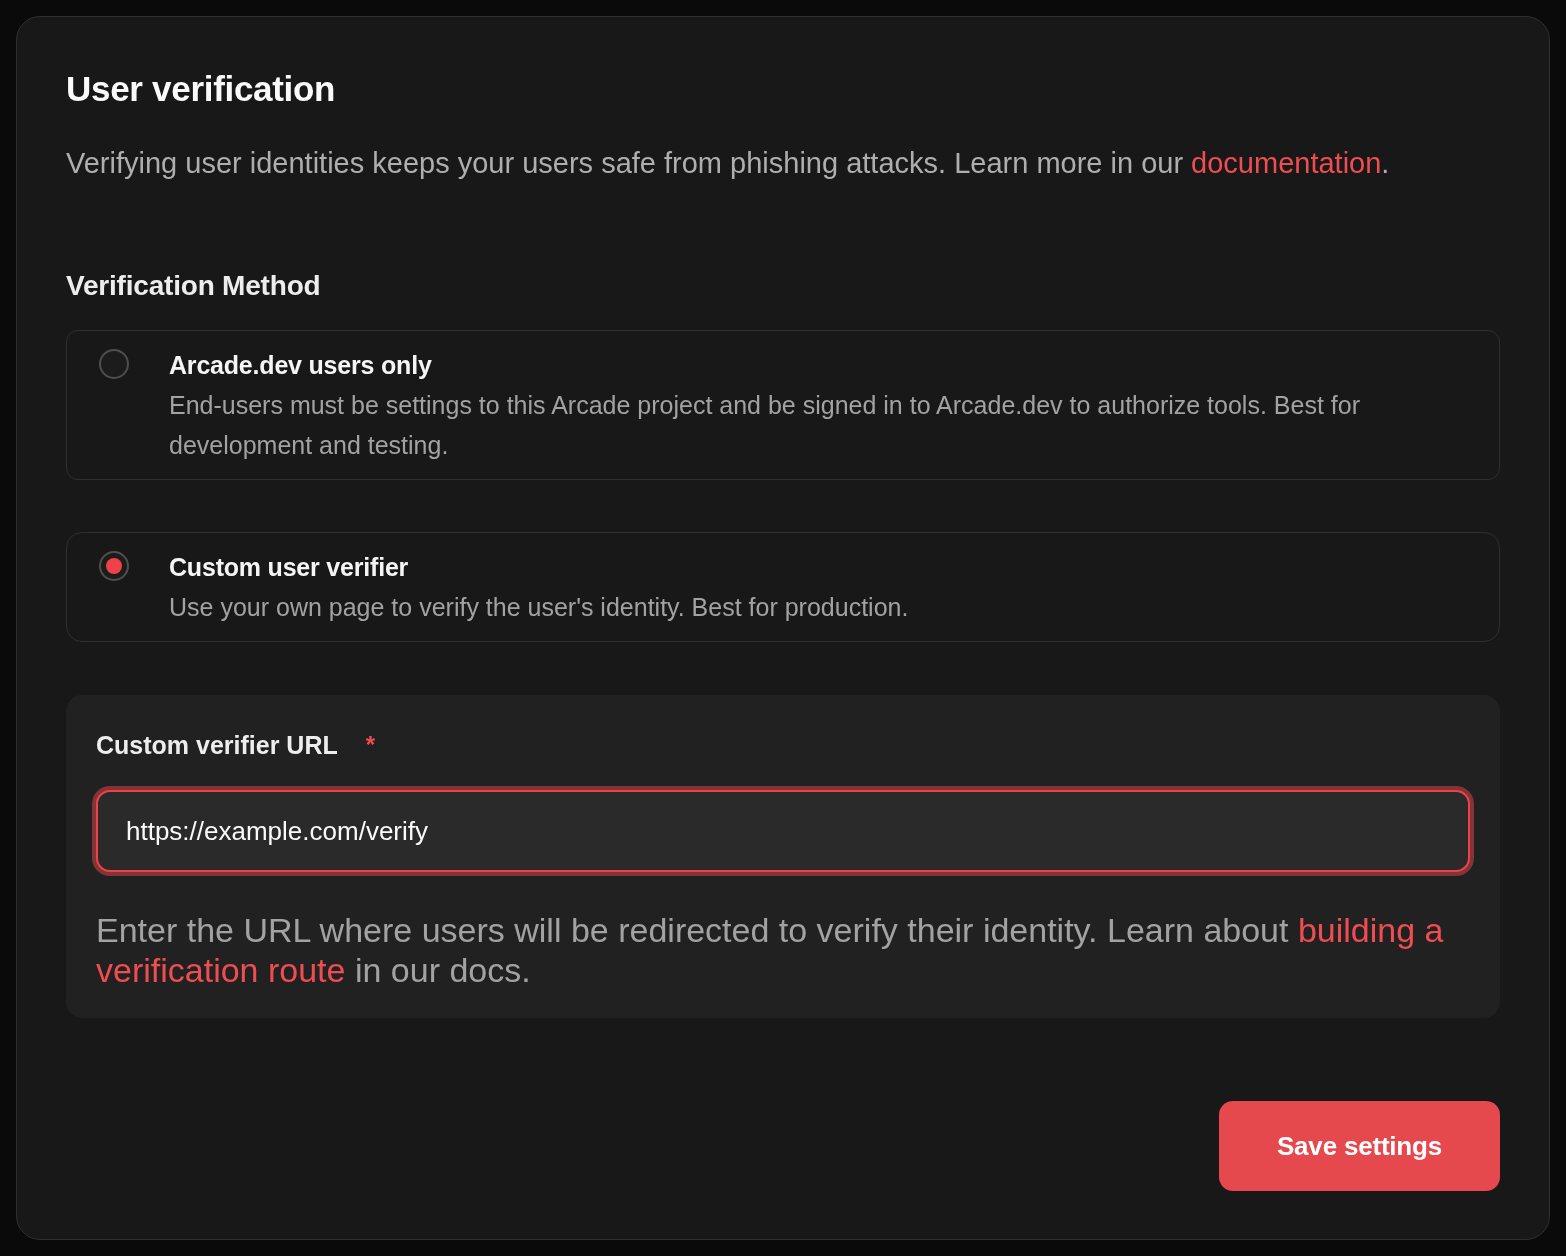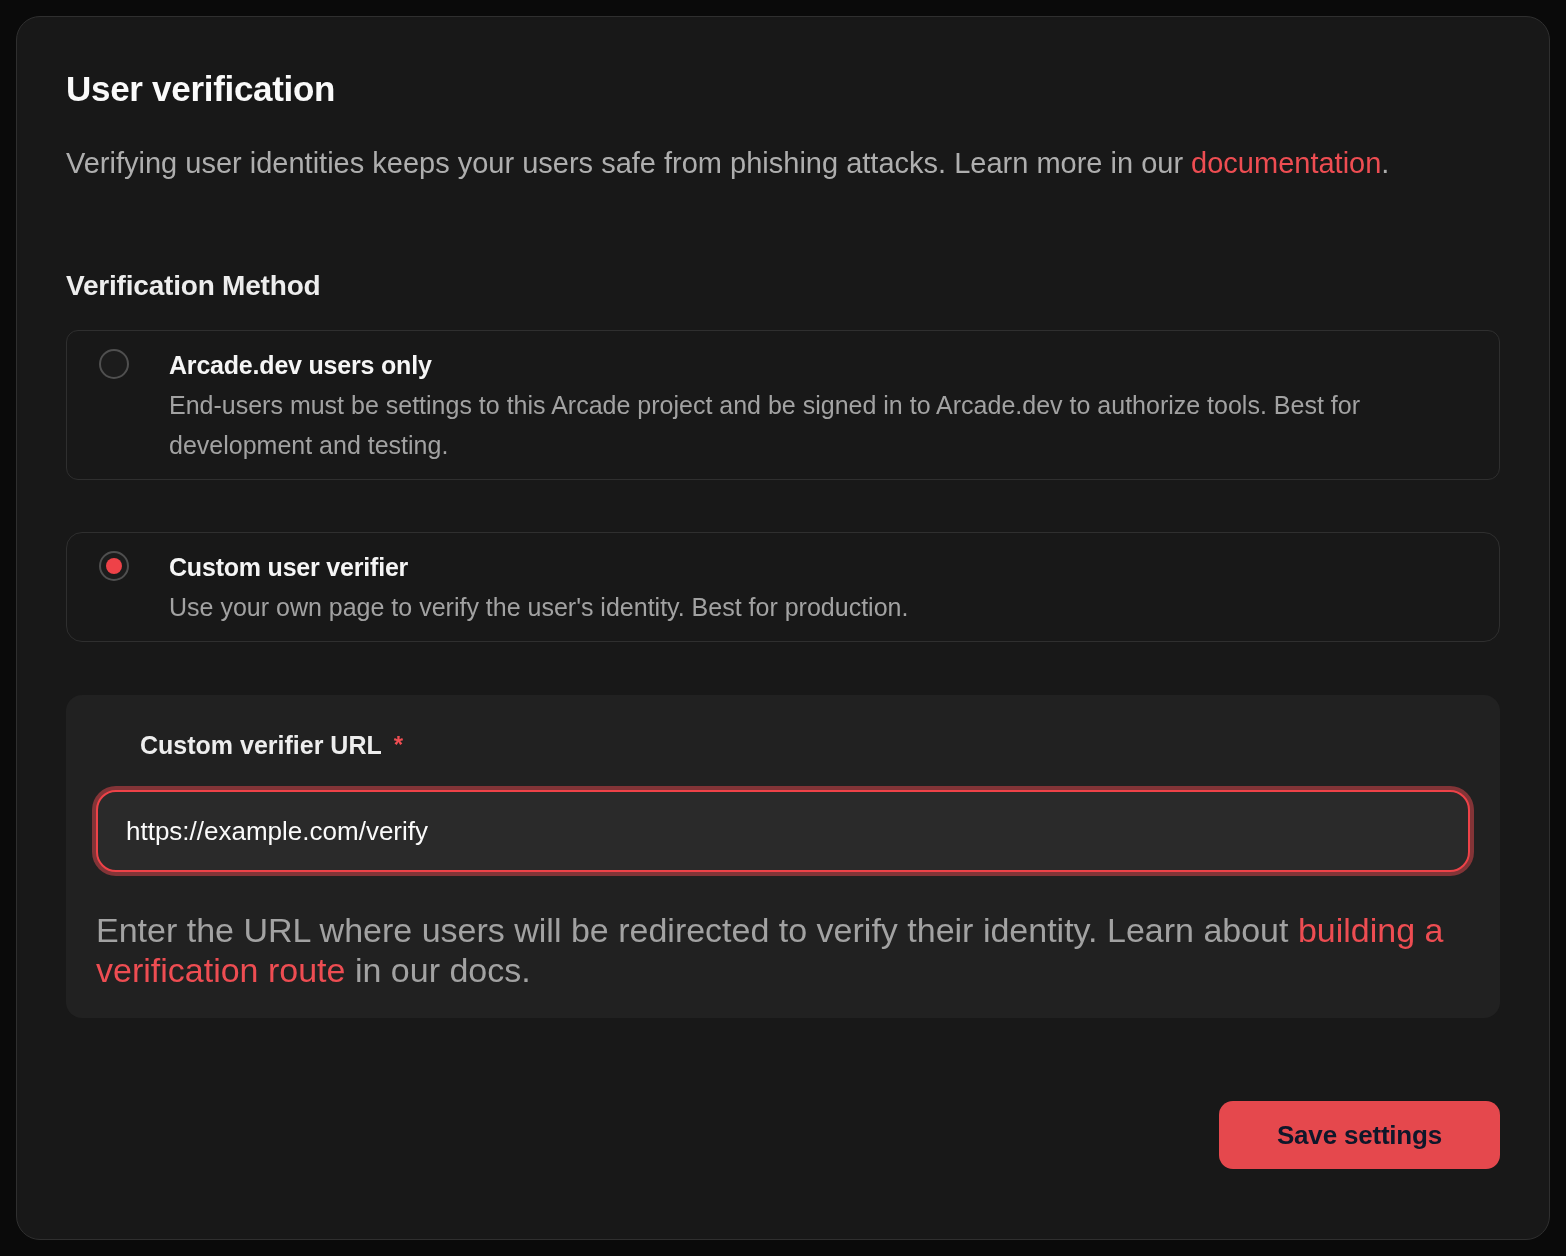--- a/index.html
+++ b/index.html
@@ -86,37 +86,36 @@
   }
   .settings-card {
     margin-top: 53px;
     background: #212121;
     border-radius: 16px;
     padding: 30px 30px 28px 30px;
   }
   .field-label-row {
     display: flex;
     align-items: center;
-    gap: 12px;
+    gap: 28px;
     font-size: 25px;
     line-height: 40px;
     font-weight: 600;
     color: #ededed;
-    margin-left: 44px;
   }
   .required-marker { color: #ee4d52; font-weight: 600; font-size: 24px; }
   .url-input {
     display: block;
     width: 100%;
     margin-top: 25px;
     height: 82px;
     background: #2a2a2a;
     border: 2px solid #ee4248;
     box-shadow: 0 0 0 4px rgba(229, 72, 77, 0.5);
-    border-radius: 20px;
+    border-radius: 14px;
     padding: 0 28px;
     font-family: "Liberation Sans", sans-serif;
     font-size: 26px;
     color: #fafafa;
     outline: none;
   }
   .help-text {
     margin-top: 38px;
     font-size: 34px;
     line-height: 40px;
@@ -124,23 +123,23 @@
   }
   .actions-row {
     margin-top: 83px;
     display: flex;
     justify-content: flex-end;
   }
   .save-button {
     background: #e5484d;
     border: none;
     border-radius: 14px;
-    height: 68px;
+    height: 90px;
     padding: 0 58px;
-    color: #0f172a;
+    color: #ffffff;
     font-family: "Liberation Sans", sans-serif;
     font-size: 26px;
     font-weight: 600;
     letter-spacing: -0.2px;
     cursor: pointer;
   }
 </style>
 </head>
 <body>
 

